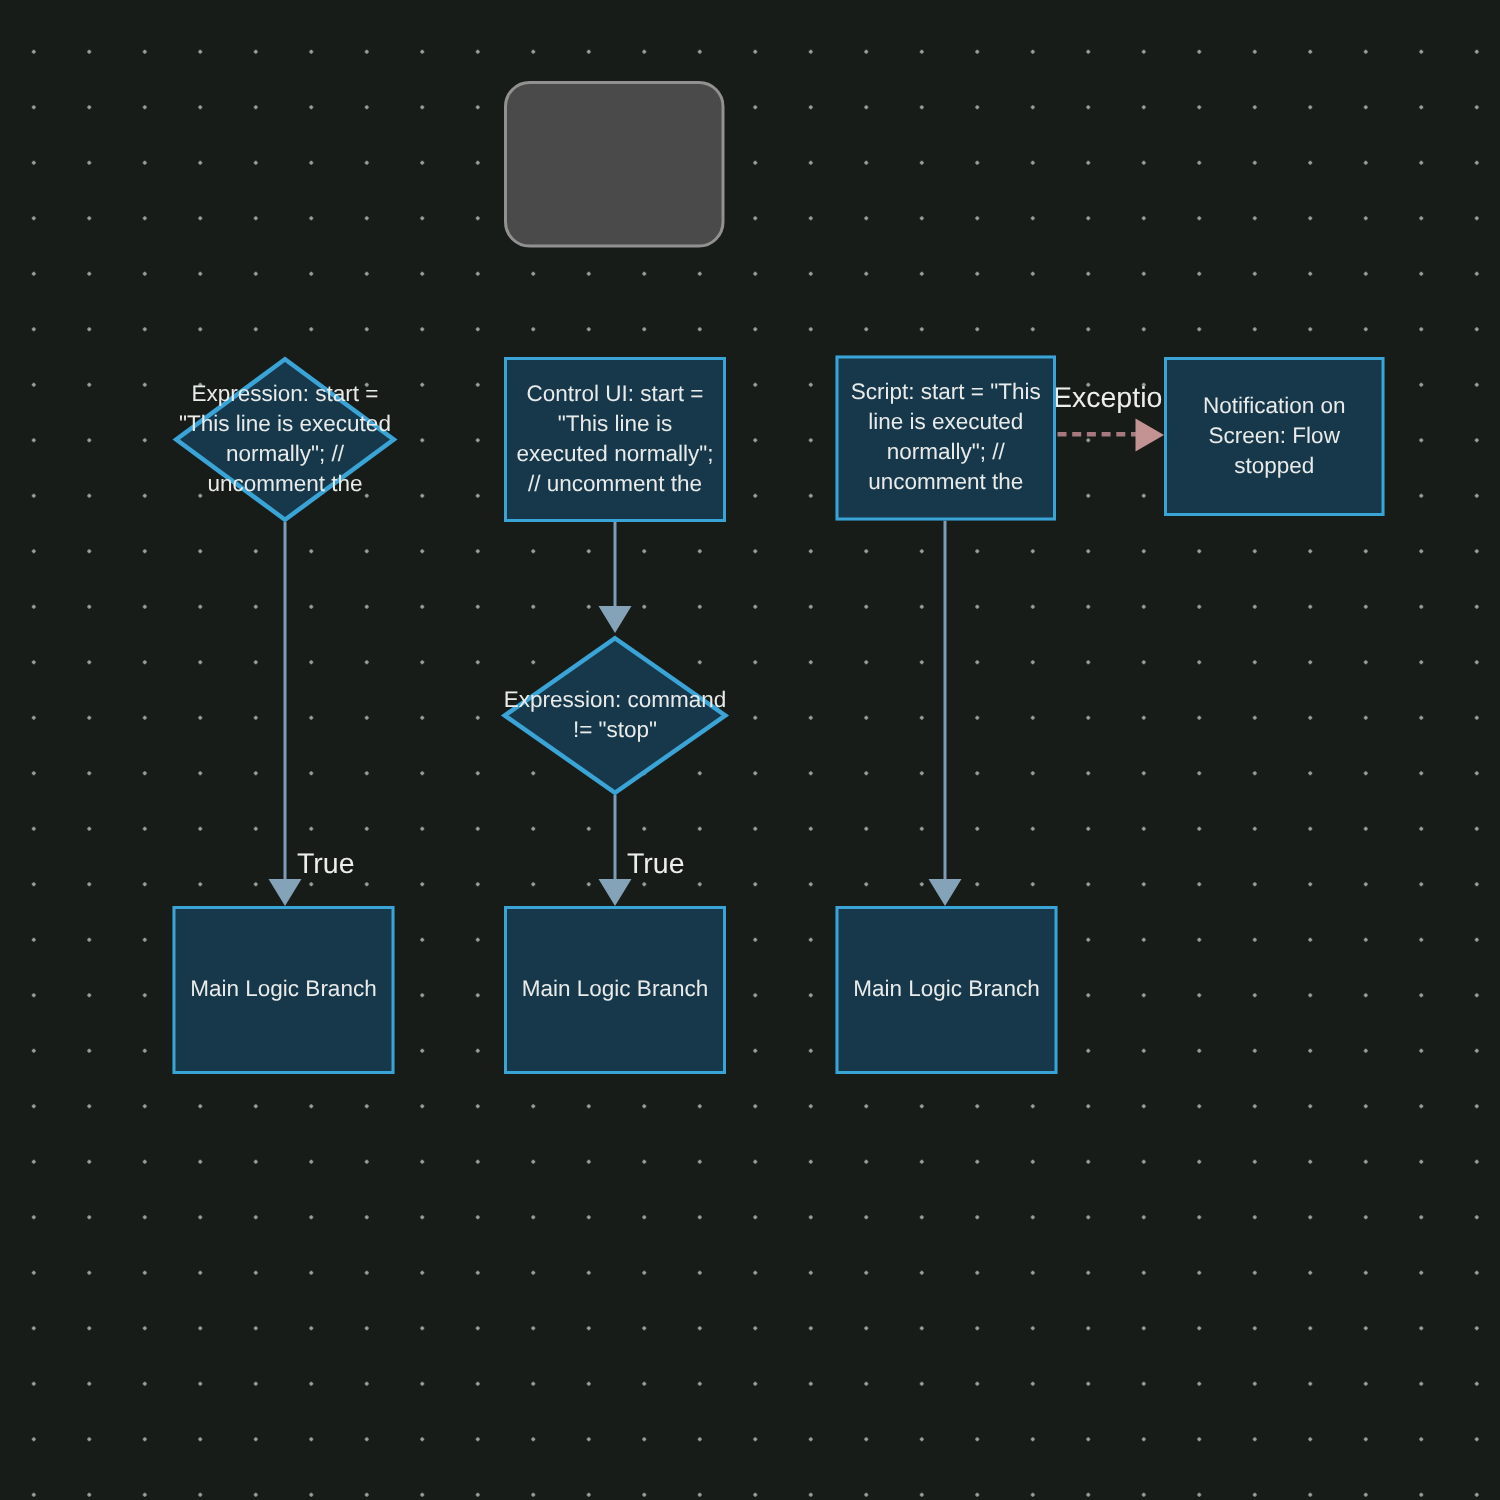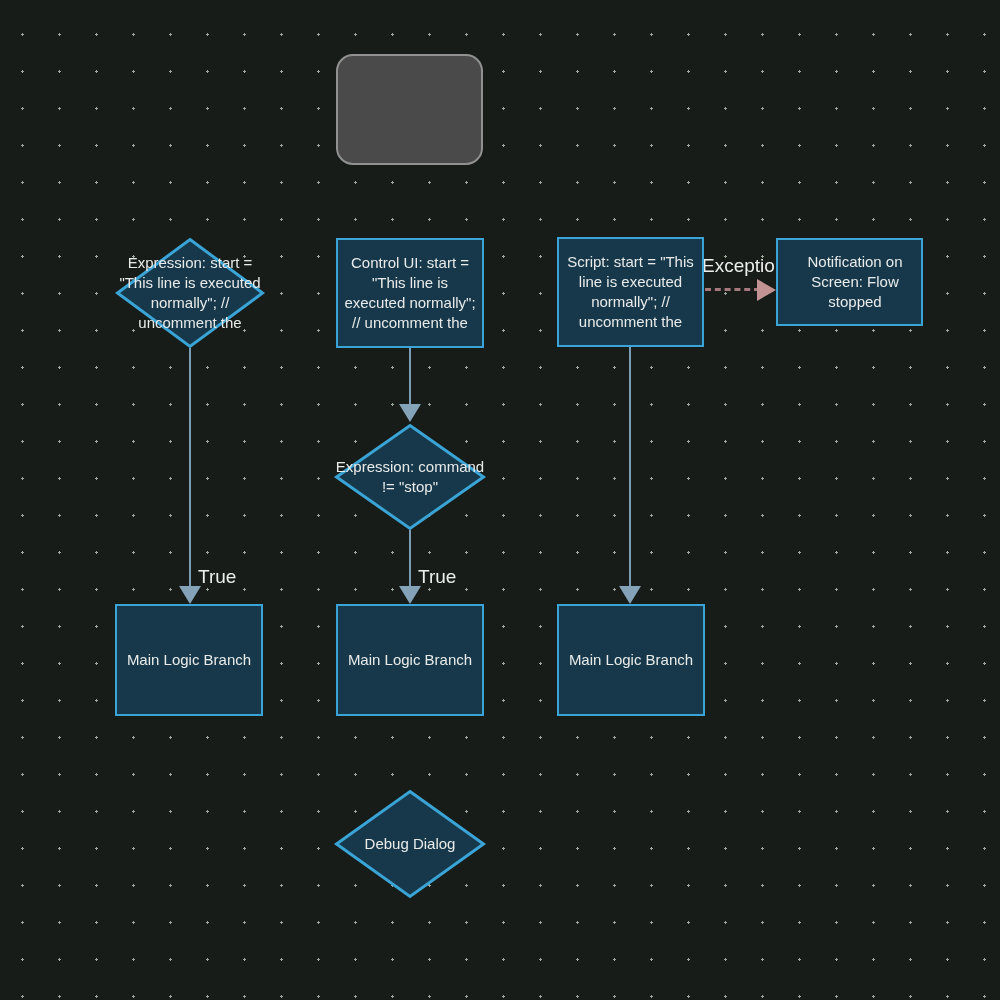--- a/index.html
+++ b/index.html
@@ -36,21 +36,21 @@
   .rect-node .node-label { width: 100%; padding: 0 2px; }
   #node-start {
     position: absolute;
     left: 336px; top: 54px; width: 147px; height: 111px;
     background: #4a4a4a;
     border: 2px solid #919191;
     border-radius: 17px;
   }
   #node-control-ui   { left: 336px; top: 238px; width: 148px; height: 110px; }
   #node-script       { left: 557px; top: 237px; width: 147px; height: 110px; }
-  #node-notification { left: 776px; top: 238px; width: 147px; height: 88px; justify-content: flex-end; }
+  #node-notification { left: 776px; top: 238px; width: 147px; height: 106px; }
   #node-notification .node-label { width: 132px; }
   #node-main-1 { left: 115px; top: 604px; width: 148px; height: 112px; }
   #node-main-2 { left: 336px; top: 604px; width: 148px; height: 112px; }
   #node-main-3 { left: 557px; top: 604px; width: 148px; height: 112px; }
   
   .diamond-node { position: absolute; }
   .diamond-node svg { position: absolute; left: 0; top: 0; overflow: visible; }
   .diamond-node .node-label {
     position: absolute;
     left: 50%; top: 50%;
@@ -155,20 +155,14 @@
   </div>
 
   <div class="rect-node" id="node-main-2">
     <div class="node-label">Main Logic Branch</div>
   </div>
 
   <div class="rect-node" id="node-main-3">
     <div class="node-label">Main Logic Branch</div>
   </div>
 
-  <div class="diamond-node" id="node-debug-dialog">
-    <svg width="150" height="108">
-      <polygon points="75,1.5 148.5,54 75,106.5 1.5,54" fill="#16384a" stroke="#3aa4d6" stroke-width="3" stroke-linejoin="miter"></polygon>
-    </svg>
-    <div class="node-label">Debug Dialog</div>
-  </div>
 
 </div>
 
 </body></html>

